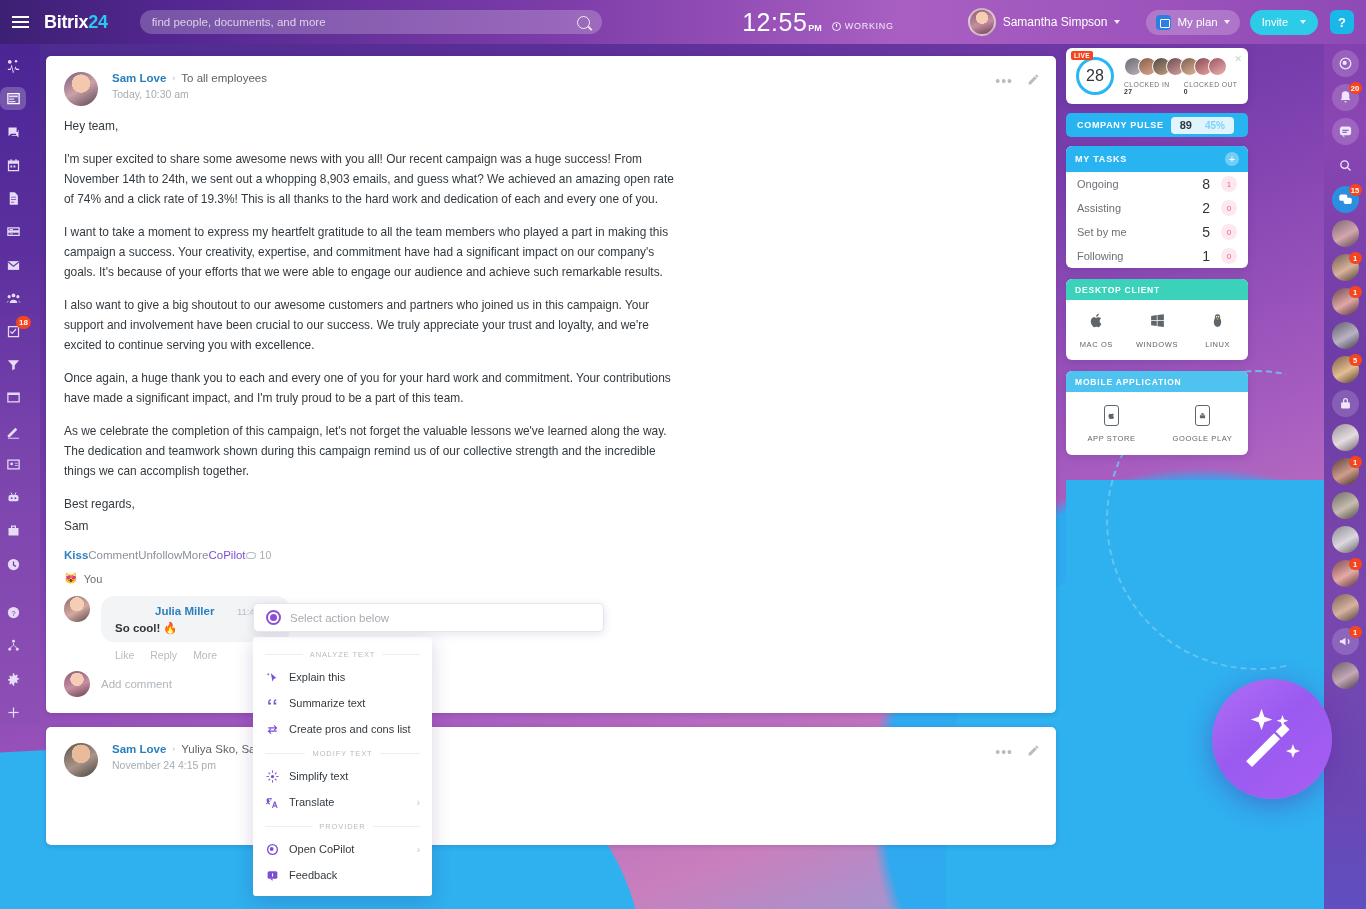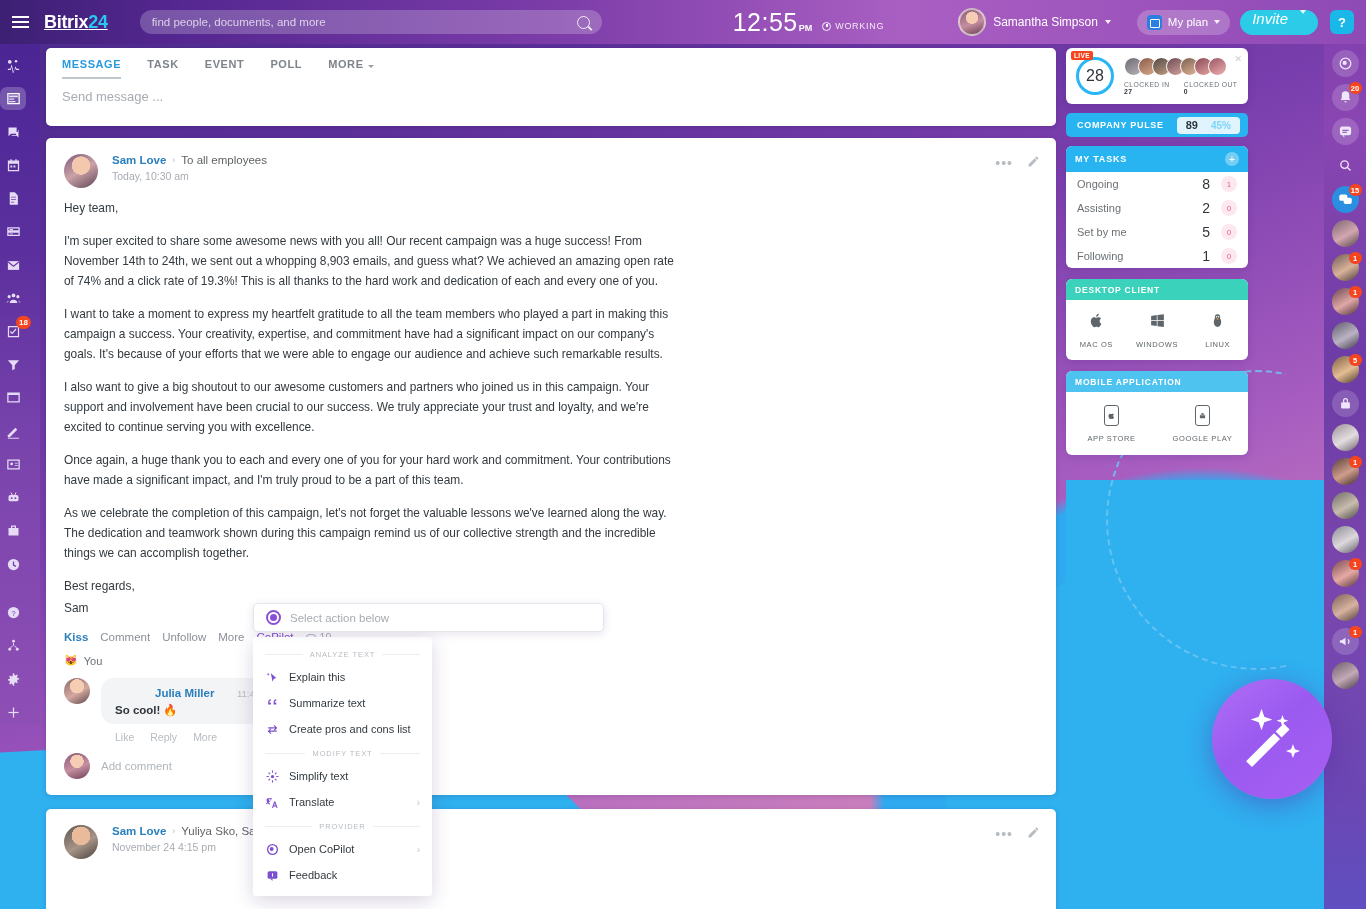--- a/index.html
+++ b/index.html
@@ -32,21 +32,21 @@
   }
 
   
   .topbar {
     position: absolute; left: 0; top: 0; width: 1366px; height: 44px;
     display: flex; align-items: center; z-index: 40;
     background: linear-gradient(90deg,#3c2073 0%, #53268f 12%, #7b3ca8 40%, #a95fc2 66%, #9b52bb 86%, #8e4ab6 100%);
   }
   .burger { width: 40px; display:flex; align-items:center; justify-content:center; cursor:pointer;}
   .burger span{ display:block; width:17px; height:2px; background:#fff; box-shadow:0 5px 0 #fff, 0 -5px 0 #fff;}
-  .logo { color:#fff; font-size:18px; font-weight:700; letter-spacing:-.3px; margin-left:4px;text-decoration:underline;}
+  .logo { color:#fff; font-size:18px; font-weight:700; letter-spacing:-.3px; margin-left:4px;}
   .logo b{ color:#28c8f0; font-weight:700;}
   .hsearch {
     margin-left:32px; width:462px; height:24px; border-radius:13px;
     background: rgba(255,255,255,.22); display:flex; align-items:center;
     padding: 0 12px; position:relative;
   }
   .hsearch input {
     flex:1; background:transparent; border:0; outline:0; color:#fff; font-size:11.5px;
     font-family:inherit;
   }
@@ -63,22 +63,22 @@
   .wdot:after{content:"";position:absolute;left:3px;top:1.5px;width:1.3px;height:3.4px;background:#fff;}
   .userbox{ display:flex;align-items:center;gap:7px;margin-left:74px;color:#fff;font-size:12px;cursor:pointer;}
   .av { border-radius:50%; background-size:cover; background-position:center; flex:none;}
   .av.s28{width:28px;height:28px;border:2px solid rgba(255,255,255,.55);}
   .caret{ width:0;height:0;border-left:3.5px solid transparent;border-right:3.5px solid transparent;
     border-top:4px solid rgba(255,255,255,.9);}
   .btn-plan{ margin-left:26px;display:flex;align-items:center;gap:6px;height:25px;padding:0 10px;
     border-radius:13px;background:rgba(255,255,255,.22);color:#fff;font-size:11.5px;cursor:pointer;}
   .plan-ico{width:15px;height:15px;border-radius:4px;background:#2a7fe0;position:relative;}
   .plan-ico:after{content:"";position:absolute;left:3.5px;top:4px;width:8px;height:7px;border:1.5px solid #fff;border-radius:1px;}
-  .btn-invite{ margin-left:10px;display:flex;align-items:flex-start;gap:12px;height:25px;padding:0 12px;
-    border-radius:13px;background:#2ccbe8;color:#fff;font-size:15px;cursor:pointer;font-style:italic;}
+  .btn-invite{ margin-left:10px;display:flex;align-items:center;gap:12px;height:25px;padding:0 12px;
+    border-radius:13px;background:#2ccbe8;color:#fff;font-size:11px;cursor:pointer;}
   .btn-help{ margin-left:12px;margin-right:12px;width:24px;height:24px;border-radius:6px;background:#1ab8e8;
     color:#fff;font-size:13px;display:flex;align-items:center;justify-content:center;cursor:pointer;font-weight:700;}
 
   
   .leftrail{
     position:absolute;left:0;top:44px;width:40px;height:680px;z-index:30;
     background: linear-gradient(180deg,#4b2594 0%,#5b2f9e 30%,#7a44ad 60%,#8e4fb5 100%);
     display:flex;flex-direction:column;align-items:flex-start;padding-top:10px;gap:10px;
   }
   .lr-item{width:26px;height:26px;display:flex;align-items:center;justify-content:center;
@@ -145,21 +145,21 @@
   .arrow-r{color:#b6bcc2;font-size:9px;}
   .recip{color:#5e6366;}
   .ptime{color:#a7acb2;font-size:10.5px;margin-top:4px;}
   .post-tools{position:absolute;right:16px;top:16px;display:flex;gap:14px;align-items:center;}
   .dots{color:#b6bcc2;font-size:14px;letter-spacing:1px;cursor:pointer;line-height:8px;}
   .pencil svg{width:13px;height:13px;fill:#b6bcc2;}
   .post-body{margin-top:10px;color:#333a3f;font-size:11.9px;line-height:1.68;max-width:612px;}
   .post-body p{margin:0 0 13px 0;}
   .post-body p.tight{margin-bottom:2px;}
 
-  .actions{display:flex;align-items:center;gap:12px;font-size:11.5px;padding-bottom:2px;}
+  .actions{display:flex;align-items:center;gap:0;font-size:11.5px;padding-bottom:2px;}
   .act{color:#8a9097;cursor:pointer;}
   .act.kiss{color:#2a7fbd;font-weight:700;}
   .act.copilot{color:#7b4fd0;}
   .views{color:#a7acb2;font-size:10.5px;display:flex;align-items:center;gap:4px;}
   .eye{width:10px;height:7px;border:1.3px solid #b6bcc2;border-radius:50% 50% 50% 50%/60% 60% 60% 60%;}
   .reacted{display:flex;align-items:center;gap:6px;margin-top:9px;font-size:11px;color:#6b7176;}
   .comment-row{display:flex;align-items:flex-start;gap:11px;margin-top:11px;}
   .c-av{width:26px;height:26px;border-radius:50%;background-size:cover;background-position:center;flex:none;}
   .c-bubble{background:#f3f4f6;border-radius:13px;padding:5px 14px 7px 14px;display:inline-block;}
   .c-name{color:#2a7fbd;font-weight:700;font-size:11.5px;margin-left:40px;}
@@ -199,21 +199,21 @@
   .pulse-x{position:absolute;right:6px;top:6px;color:#c9ced3;font-size:9px;cursor:pointer;}
   .pulse-row{display:flex;align-items:center;gap:10px;}
   .ring{width:38px;height:38px;border-radius:50%;border:3px solid #29b6f6;display:flex;align-items:center;
     justify-content:center;color:#2f363b;font-size:16px;font-weight:400;flex:none;background:#fff;}
   .stack{display:flex;}
   .stack .av{width:19px;height:19px;border:1.5px solid #fff;margin-left:-5px;}
   .stack .av:first-child{margin-left:0;}
   .clocked{display:flex;gap:9px;margin-top:5px;font-size:6.8px;letter-spacing:.4px;color:#6b7176;}
   .clocked b{color:#2f363b;}
   .companypulse{margin-top:9px;height:24px;border-radius:5px;background:#28b4f0;display:flex;align-items:center;
-    padding:0 8px 0 11px;cursor:pointer;}
+    padding:0 14px 0 11px;cursor:pointer;}
   .cp-title{color:#fff;font-size:9px;font-weight:700;letter-spacing:.7px;}
   .cp-vals{margin-left:auto;background:rgba(255,255,255,.85);border-radius:4px;height:17px;display:flex;
     align-items:center;gap:13px;padding:0 9px;}
   .cp-89{color:#2f363b;font-size:11px;font-weight:700;}
   .cp-45{color:#7fd4f7;font-size:10px;font-weight:700;}
 
   .tasks-card{margin-top:9px;}
   .tasks-head{height:26px;background:#28b4f0;display:flex;align-items:center;padding:0 9px;}
   .tasks-head .t{color:#fff;font-size:9px;font-weight:700;letter-spacing:.8px;}
   .plus{margin-left:auto;width:14px;height:14px;border-radius:50%;background:rgba(255,255,255,.35);
@@ -421,32 +421,20 @@
     <div class="lr-item">
       <svg viewBox="0 0 24 24">
           <path d="M11 4h2v16h-2z"></path>
           <path d="M4 11h16v2H4z"></path>
         </svg>
     </div>
   </div>
 
   <div class="center">
 
-    <div class="composer">
-      <div class="tabs">
-        <div class="tab active">MESSAGE</div>
-        <div class="tab">TASK</div>
-        <div class="tab">EVENT</div>
-        <div class="tab">POLL</div>
-        <div class="tab">
-          <span>MORE</span><i class="tcaret"></i>
-        </div>
-      </div>
-      <div class="composer-input">Send message ...</div>
-    </div>
 
 
     <div class="post">
       <div class="post-tools">
         <span class="dots">•••</span>
         <span class="pencil">
           <svg viewBox="0 0 24 24">
               <path d="M3 17.2V21h3.8L18 9.8 14.2 6zM20.7 7.1a1 1 0 000-1.4l-2.4-2.4a1 1 0 00-1.4 0l-1.8 1.8L18.9 8.9z"></path>
             </svg>
         </span>

